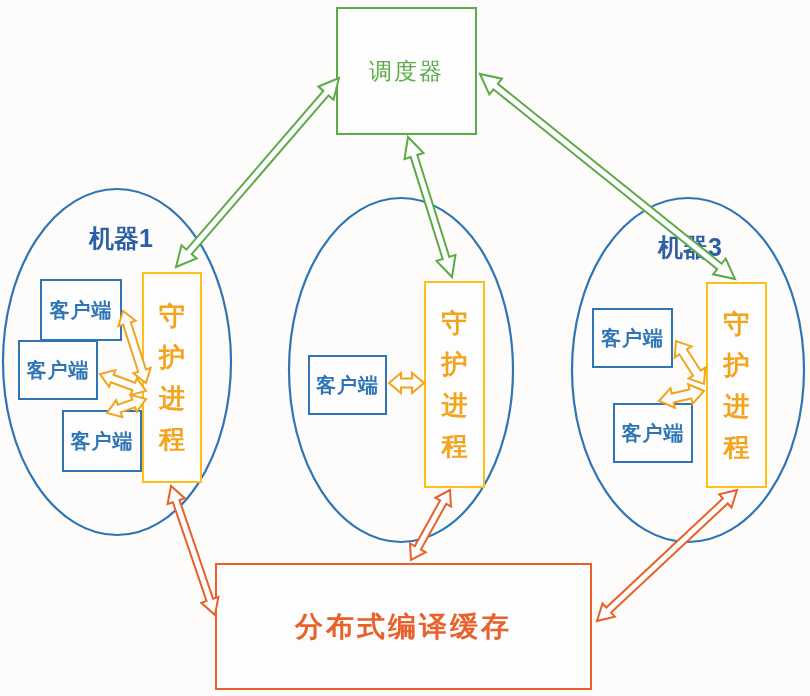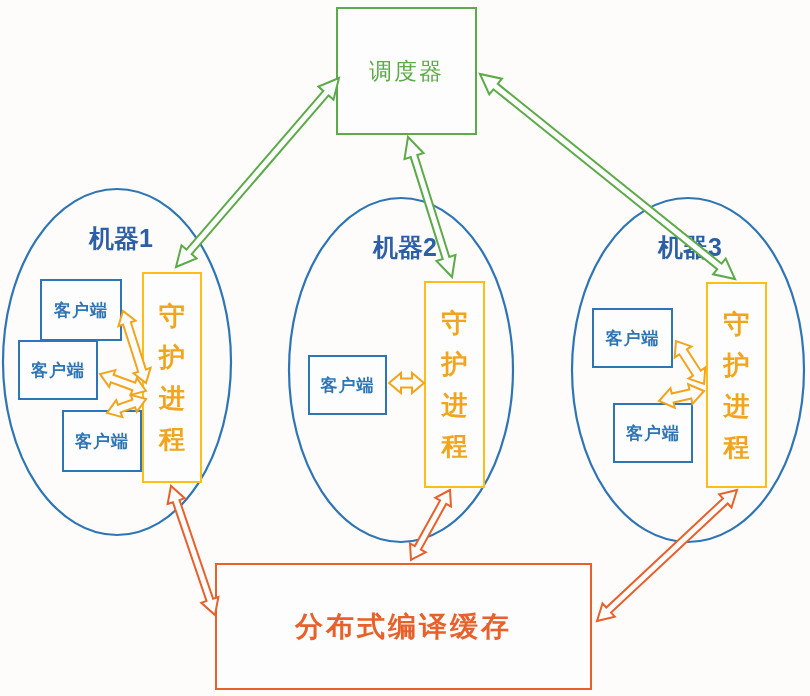--- a/index.html
+++ b/index.html
@@ -17,21 +17,21 @@
     left:336px;top:7px;width:141px;height:128px;
     border:2px solid var(--green);
     color:var(--green);font-size:23px;font-weight:500;letter-spacing:2px;
   }
   .mlabel{
     position:absolute;width:110px;text-align:center;
     color:var(--labelblue);font-size:25px;font-weight:bold;
   }
   .client{
     border:2.5px solid var(--blue);
-    color:var(--blue);font-size:17px;font-weight:bold;letter-spacing:1px;
+    color:var(--blue);font-size:20px;font-weight:bold;letter-spacing:1px;
   }
   .daemon{
     border:2.5px solid var(--gold);
     color:var(--amber);
   }
   .vtext{display:flex;flex-direction:column;align-items:center;gap:15px;font-size:26px;font-weight:bold;}
   .vchar{display:block;line-height:1;}
   .cache{
     left:215px;top:563px;width:377px;height:127px;
     border:2.5px solid var(--orange);
@@ -45,21 +45,20 @@
 
   <svg class="layer" id="base-layer" viewBox="0 0 810 696">
     <ellipse cx="117" cy="362" rx="114" ry="173"></ellipse>
     <ellipse cx="401" cy="370" rx="112" ry="172"></ellipse>
     <ellipse cx="688" cy="370" rx="116" ry="172"></ellipse>
   </svg>
 
   <div class="node scheduler">调度器</div>
 
   <div class="mlabel" style="left:66px;top:222px;">机器1</div>
-  <div class="mlabel" style="left:350px;top:231px;">机器2</div>
   <div class="mlabel" style="left:635px;top:231px;">机器3</div>
 
   <div class="node client" style="left:40px;top:279px;width:82px;height:62px;">客户端</div>
   <div class="node client" style="left:18px;top:340px;width:80px;height:60px;">客户端</div>
   <div class="node client" style="left:62px;top:410px;width:80px;height:62px;">客户端</div>
 
   <div class="node client" style="left:308px;top:355px;width:79px;height:60px;">客户端</div>
 
   <div class="node client" style="left:592px;top:308px;width:81px;height:60px;">客户端</div>
   <div class="node client" style="left:613px;top:403px;width:80px;height:60px;">客户端</div>

